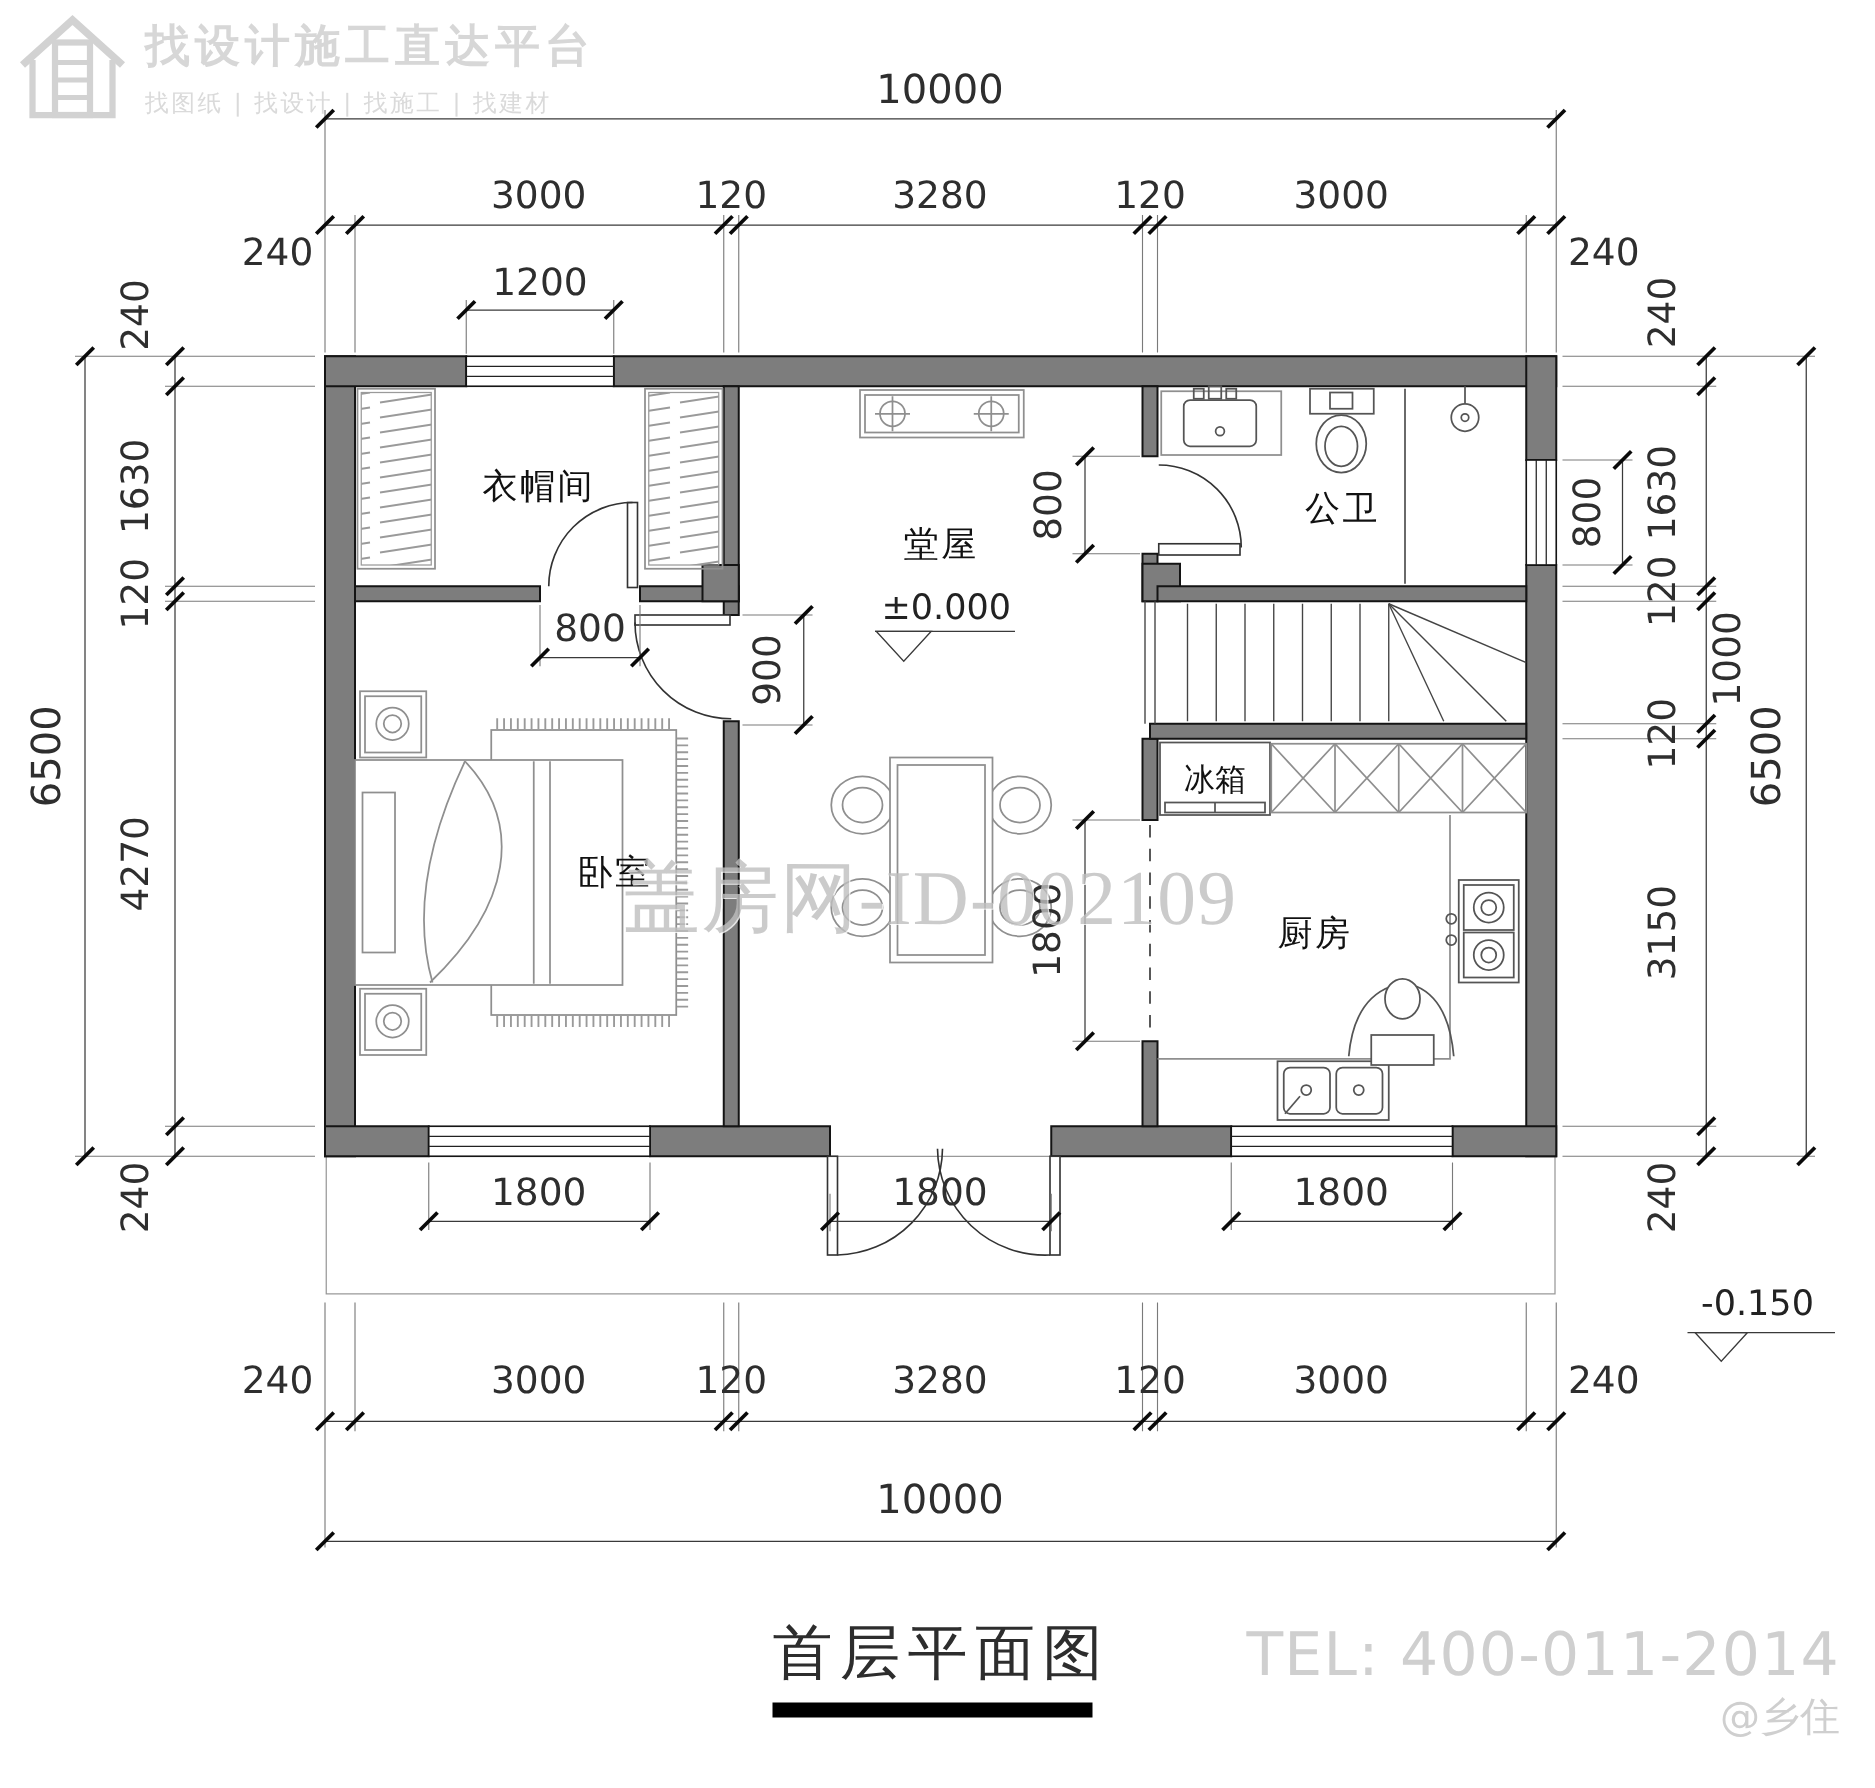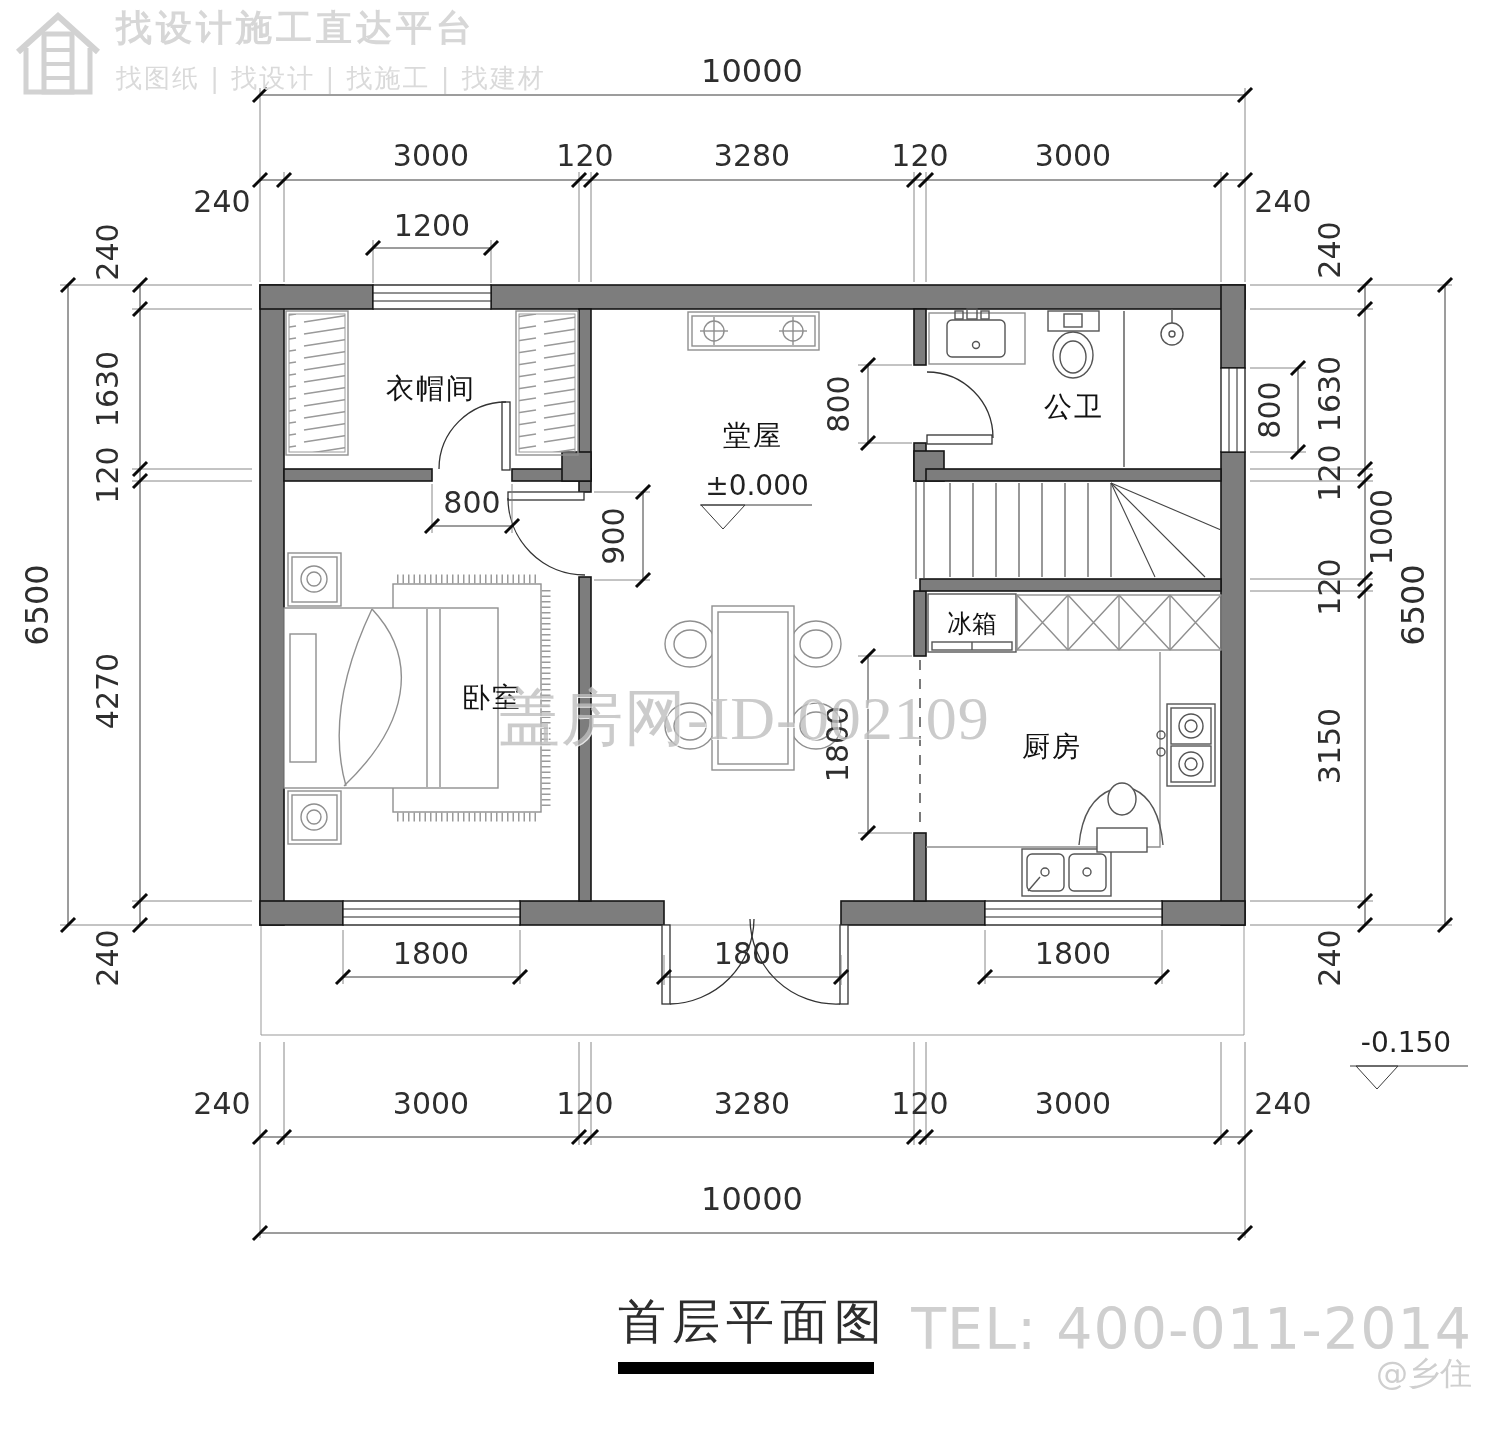--- a/index.html
+++ b/index.html
@@ -22,27 +22,27 @@
   .furnw{fill:#fff;stroke:#8f8f8f;stroke-width:1.4;}
   .fix{fill:none;stroke:#555;stroke-width:1.4;}
   .fixw{fill:#fff;stroke:#555;stroke-width:1.4;}
   .door{fill:none;stroke:#333;stroke-width:1.3;}
   .doorleaf{fill:#fff;stroke:#333;stroke-width:1.3;}
   .stair{stroke:#444;stroke-width:1.1;fill:none;}
   .thin{stroke:#999;stroke-width:1;fill:none;}
   
   .logo{position:absolute;left:12px;top:4px;display:flex;gap:12px;align-items:flex-end;}
   .logo-text-title{font-size:36px;color:#d7d7d7;letter-spacing:4px;font-weight:bold;}
-  .logo-text-sub{font-size:26px;color:#dadada;margin-top:8px;letter-spacing:2px;}
+  .logo-text-sub{font-size:19px;color:#dadada;margin-top:8px;letter-spacing:2px;}
   .watermark{position:absolute;left:498px;top:676px;font-size:62px;color:#bfbfbf;opacity:.8;
              letter-spacing:1px;white-space:nowrap;text-shadow:1px 1px 0 #fff;pointer-events:none;font-family:Liberation Serif, serif;}
   .title-block{position:absolute;left:618px;top:1278px;color:#2d2d2d;}
   .title-text{font-size:48px;letter-spacing:6px;margin-top:12px;}
   .title-underline{width:256px;height:12px;background:#000;margin-top:8px;}
-  .tel{position:absolute;right:28px;top:1296px;font-size:57px;color:#cfcfcf;letter-spacing:1px;}
+  .tel{position:absolute;right:28px;top:1296px;font-size:48px;color:#cfcfcf;letter-spacing:1px;}
   .credit{position:absolute;right:28px;top:1352px;font-size:32px;color:#cfcfcf;}
 </style>
 </head>
 <body>
 
 <div class="stage">
 
 <svg class="plan-svg" width="1500" height="1430" viewBox="0 0 1500 1430">
   <defs>
     <g id="tkm">

